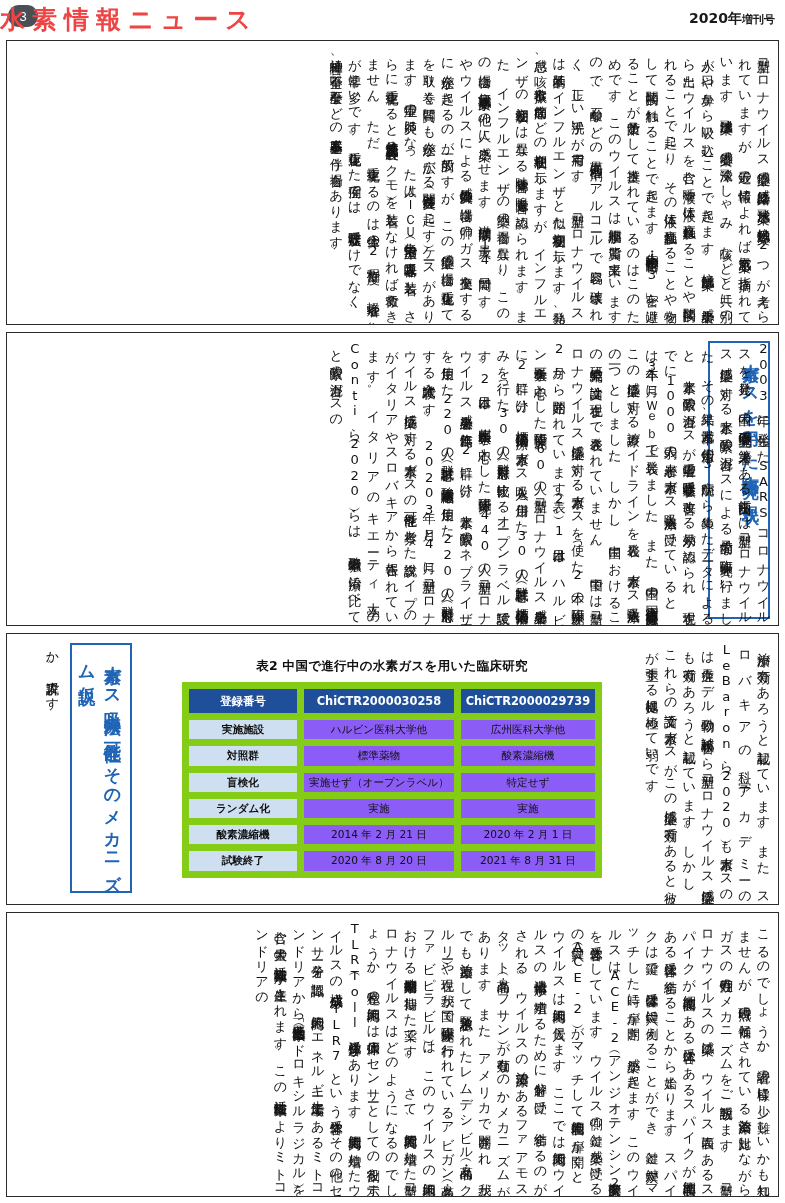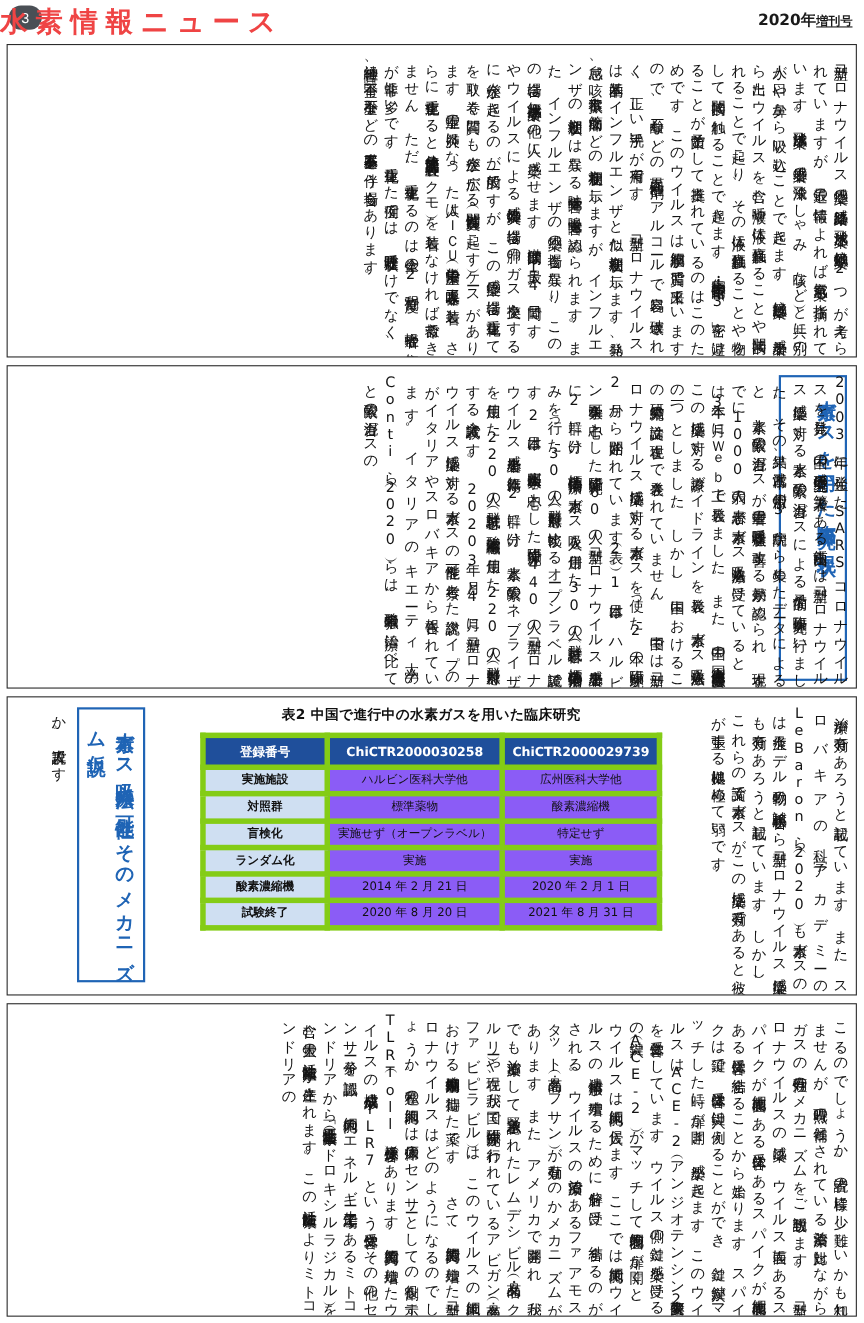--- a/index.html
+++ b/index.html
@@ -36,21 +36,21 @@
     font-weight:bold;
     font-family:Liberation Mono, monospace;
     color:#ef4444;
   }
   .masthead-issue{
     position:absolute;right:10px;top:10px;
     font-size:14px;
     font-weight:bold;
     color:#1a1a1a;
   }
-  .issue-sup{font-size:11px;text-decoration:underline;}
+  .issue-sup{font-size:11px;}
 
   
   .section{
     position:absolute;
     border:1px solid #2b2b2b;
     box-sizing:border-box;
     background:#fff;
     overflow:hidden;
   }
   #section-top{left:6px;top:40px;width:773px;height:285px;}
@@ -123,41 +123,41 @@
     width:62px;height:278px;
   }
   #headline-table{
     left:63px;top:9px;
     width:62px;height:250px;
   }
 
   
   .table-wrap{
     position:absolute;
-    left:175px;top:8px;
+    left:175px;top:24px;
     width:420px;
   }
   .table-caption{
     text-align:center;
     font-size:12.5px;
     font-weight:bold;
     font-family:"DejaVu Sans",sans-serif;
     margin-bottom:7px;
     color:#101010;
     letter-spacing:0.3px;
   }
   table.trial{
     border-collapse:collapse;
     width:420px;
     font-family:"DejaVu Sans",sans-serif;
     font-size:10.6px;
     color:#101010;
   }
   table.trial th,table.trial td{
-    border:5px solid #84cc16;
+    border:7px solid #84cc16;
     text-align:center;
     padding:3px 2px;
     line-height:1.25;
     white-space:nowrap;
   }
   table.trial thead th{
     background:#1f4f9b;
     color:#fff;
     font-weight:bold;
     font-size:11.4px;

